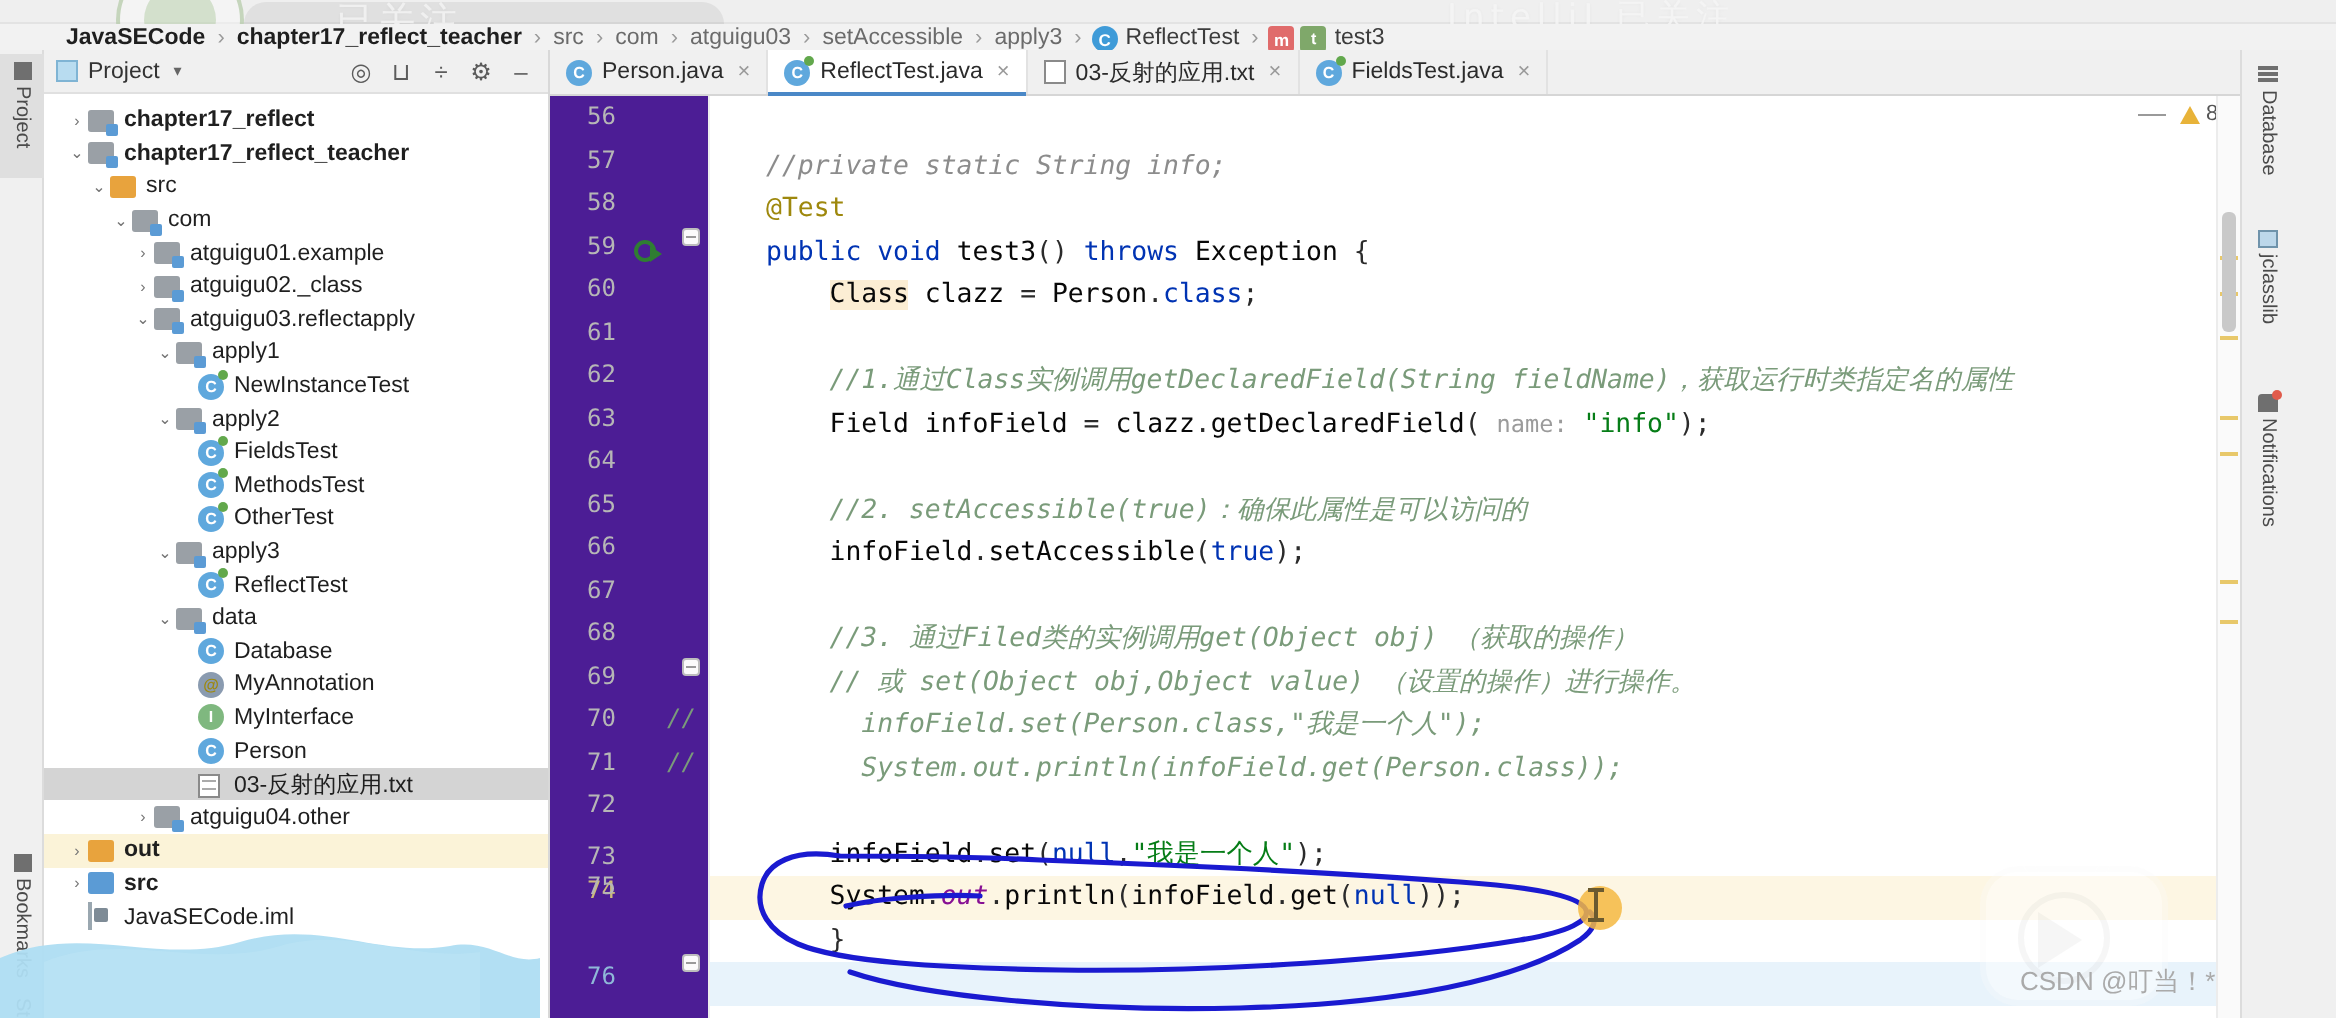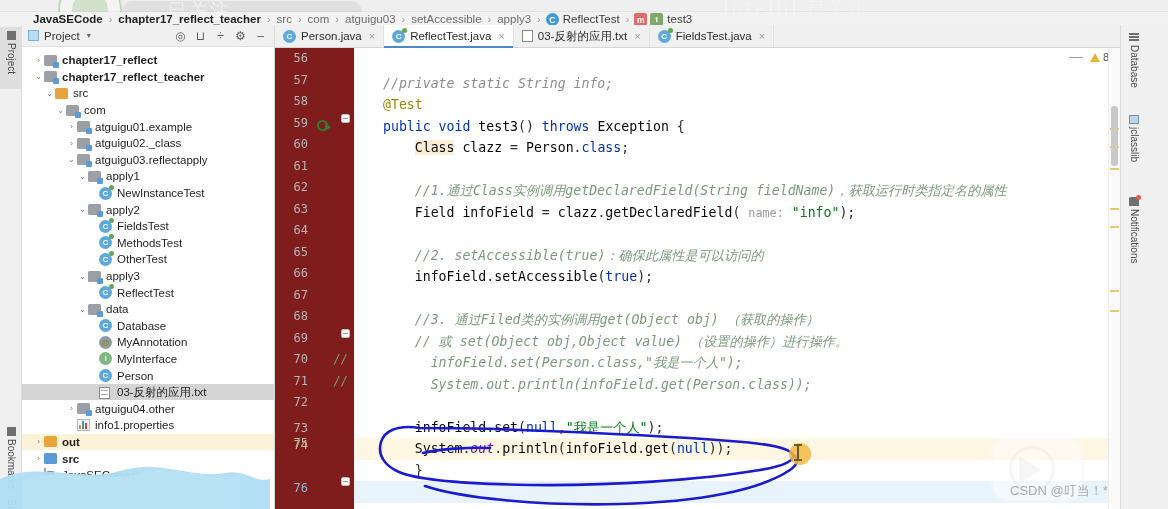--- a/index.html
+++ b/index.html
@@ -173,21 +173,21 @@
     border-radius:0; background:#fff; border:1px solid #8a8a8a; width:11px; height:12px;
   }
 
   
   .editor {
     position: absolute; left: 275px; top: 48px; width: 845px; height: 461px;
     background: #ffffff; overflow: hidden;
   }
   .gutter {
     position: absolute; left: 0; top: 0; width: 80px; height: 461px;
-    background: #7f1d1d; border-right: 1px solid #eeeeee;
+    background: #4c1d95; border-right: 1px solid #eeeeee;
   }
   .ln {
     position: absolute; right: 46px; width: 26px; text-align: right;
     font-family: "DejaVu Sans Mono", monospace; font-size: 12px; color: #b6b6b6;
   }
   .ln.hl { color: #cdbb7a; }
   .ln.cur { color: #8fb8d8; }
   .fold {
     position: absolute; left: 66px; width: 9px; height: 9px;
     border: 1px solid #bdbdbd; background: #fbfbfb; border-radius: 2px;
@@ -633,35 +633,20 @@
         <div class="trow">
           <span class="tw"></span>
           <span class="tw"></span>
           <span class="tw"></span>
           <span class="tw"></span>
           <span class="tw">›</span>
           <span class="tico">
             <span class="ic-folder mod" style="display:block;width:13px;height:11px;margin-top:1px"></span>
           </span>
           <span class="tlabel">atguigu04.other</span>
-        </div>
-        <div class="trow">
-          <span class="tw"></span>
-          <span class="tw"></span>
-          <span class="tw"></span>
-          <span class="tw"></span>
-          <span class="tw"></span>
-          <span class="tico">
-            <span class="ic-prop">
-              <i></i>
-              <i></i>
-              <i></i>
-            </span>
-          </span>
-          <span class="tlabel">info1.properties</span>
         </div>
         <div class="trow hl">
           <span class="tw"></span>
           <span class="tw">›</span>
           <span class="tico">
             <span class="ic-folder yellow" style="display:block;width:13px;height:11px;margin-top:1px"></span>
           </span>
           <span class="tlabel bold">out</span>
         </div>
         <div class="trow">

